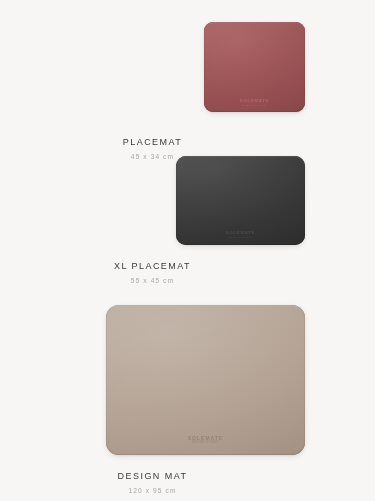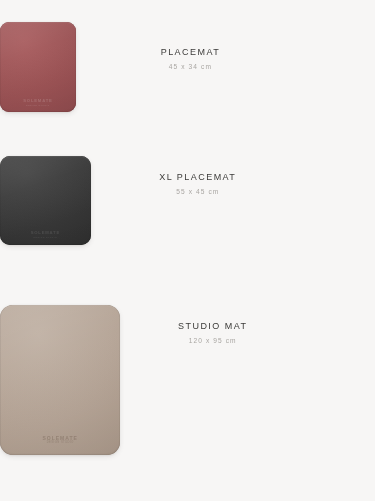--- a/index.html
+++ b/index.html
@@ -20,22 +20,22 @@
     width: 375px;
     height: 501px;
     background: #f7f6f5;
   }
 
   .product-block {
     position: absolute;
     left: 0;
     width: 305px;
     display: flex;
-    flex-direction: row;
-    align-items: flex-start;
+    flex-direction: column;
+    align-items: flex-end;
   }
 
   
   .mat {
     position: relative;
     box-sizing: border-box;
   }
   .mat-surface {
     position: absolute;
     inset: 0;
@@ -215,18 +215,18 @@
       <div class="mat-sheen"></div>
       <div class="mat-edge"></div>
       <div class="mat-shadow"></div>
       <div class="brand-mark">
         <span class="brand-name">SOLEMATE</span>
         <span class="brand-sub">DESIGN STUDIO</span>
       </div>
     </div>
 
     <div class="caption">
-      <span class="caption-title">STUDIO MAT</span>
+      <span class="caption-title">DESIGN MAT</span>
       <span class="caption-size">120 x 95 cm</span>
     </div>
   </div>
 
 </div>
 
 </body></html>

